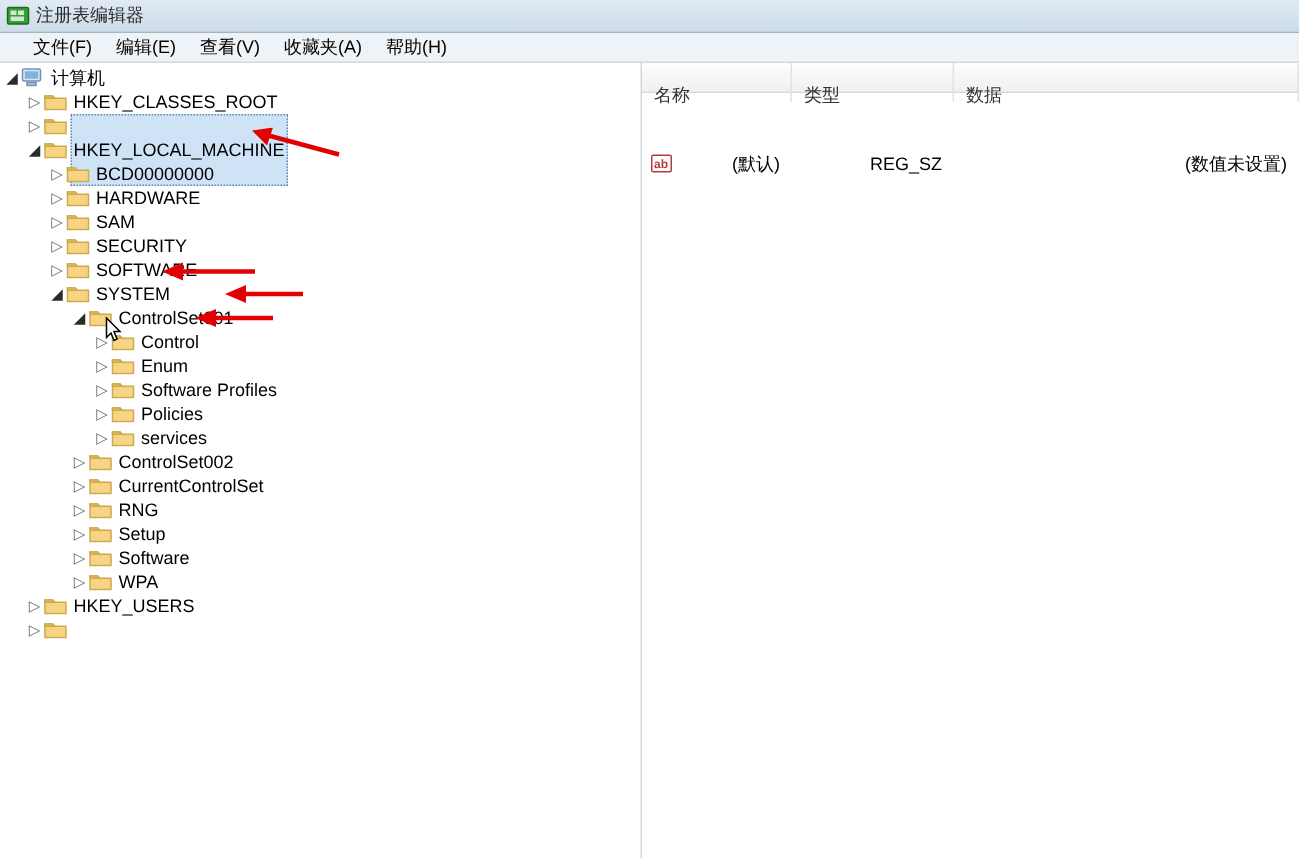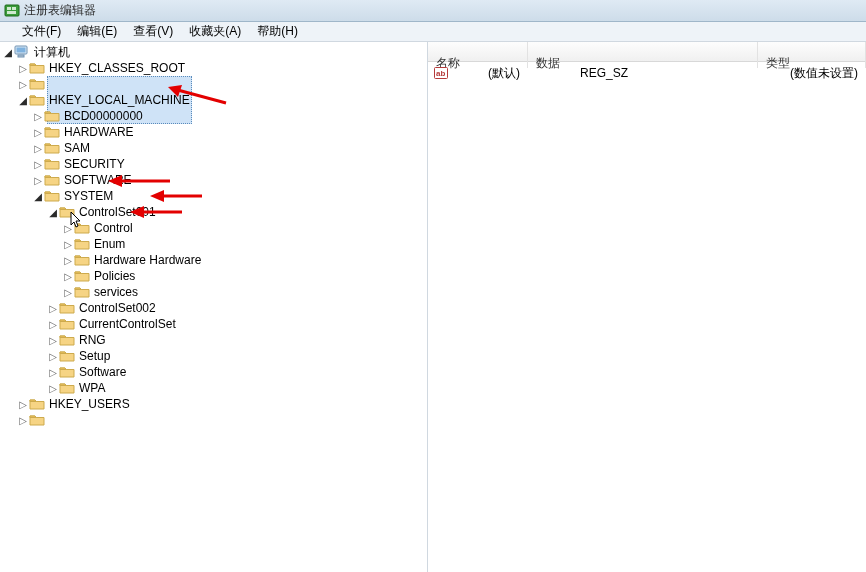--- a/index.html
+++ b/index.html
@@ -60,21 +60,21 @@
     height: 20px;
     background: linear-gradient(#fdfdfd,#f0f0f0);
     border-bottom: 1px solid #d8d8d8;
     display: flex;
   }
   .list-header .col {
     padding: 13px 8px;
     border-right: 1px solid #e2e2e2;
     color: #333;
   }
-  .list-rows { padding-top: 2px; }
+  .list-rows { padding-top: 2px; margin-top: 36px; }
   .list-row {
     display: flex;
     height: 18px;
     align-items: center;
   }
   .list-row .cell {
     padding: 0 8px;
     overflow: hidden;
     white-space: nowrap;
     text-align: right;
@@ -314,21 +314,21 @@
         <li>
           <div class="node">
             <span class="indent" style="width:62px"></span>
             <span class="twisty ">▷</span>
             <span class="icon-slot folder-icon">
               <svg width="16" height="14" viewBox="0 0 16 14">
                 <path d="M1 3 L6 3 L7.5 4.5 L15 4.5 L15 12 L1 12 Z" fill="#f6d484" stroke="#cdaa4d"></path>
                 <path d="M1 3 L6 3 L7.5 4.5 L1 4.5 Z" fill="#efc55f" stroke="#cdaa4d"></path>
               </svg>
             </span>
-            <span class="label">Hardware Hardware</span>
+            <span class="label">Software Profiles</span>
           </div>
         </li>
         <li>
           <div class="node">
             <span class="indent" style="width:62px"></span>
             <span class="twisty ">▷</span>
             <span class="icon-slot folder-icon">
               <svg width="16" height="14" viewBox="0 0 16 14">
                 <path d="M1 3 L6 3 L7.5 4.5 L15 4.5 L15 12 L1 12 Z" fill="#f6d484" stroke="#cdaa4d"></path>
                 <path d="M1 3 L6 3 L7.5 4.5 L1 4.5 Z" fill="#efc55f" stroke="#cdaa4d"></path>
@@ -476,22 +476,22 @@
     <span class="cursor-glyph" style="left:70px; top:169px;">
       <svg width="14" height="18" viewBox="0 0 14 18">
         <path d="M1 1 L1 14 L4 11 L6 16 L8 15 L6 10 L10 10 Z" fill="#fff" stroke="#000" stroke-width="1"></path>
       </svg>
     </span>
   </div>
 
   <div class="list-pane">
     <div class="list-header">
       <div class="col" style="width:100px">名称</div>
+      <div class="col" style="width:108px">类型</div>
       <div class="col" style="flex:1">数据</div>
-      <div class="col" style="width:108px">类型</div>
     </div>
     <div class="list-rows">
       <div class="list-row">
         <span class="val-icon">
           <svg width="14" height="14" viewBox="0 0 14 14">
             <rect x="0.5" y="1.5" width="13" height="11" rx="1" fill="#fff" stroke="#b53a3a"></rect>
             <text x="2" y="10" font-size="8" font-weight="bold" fill="#b53a3a">ab</text>
           </svg>
         </span>
         <div class="cell" style="width:78px">(默认)</div>

